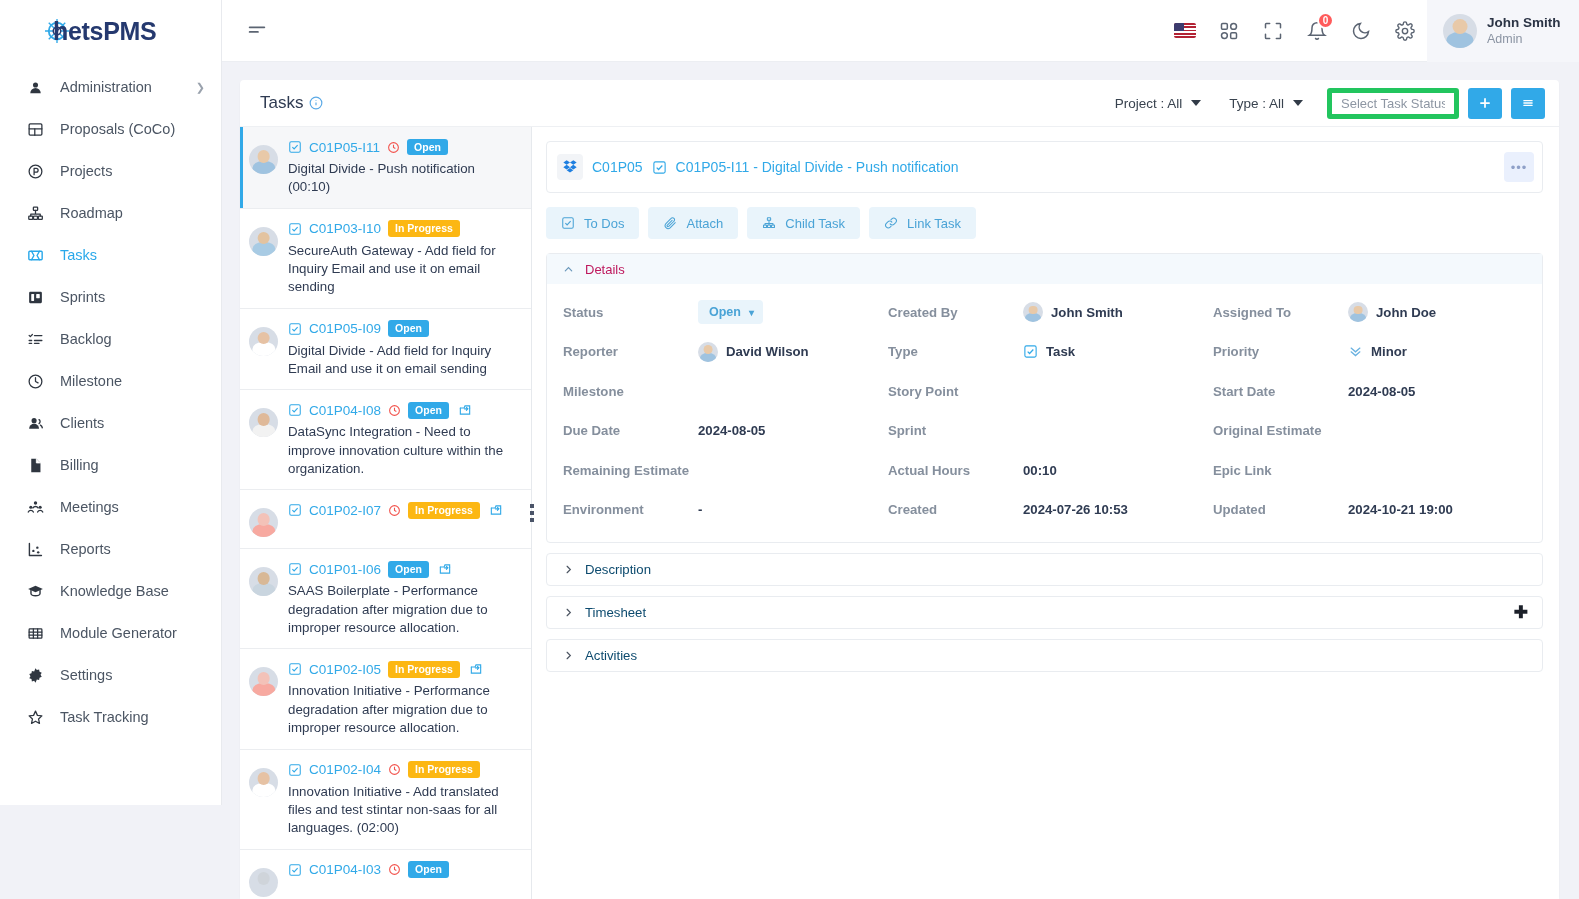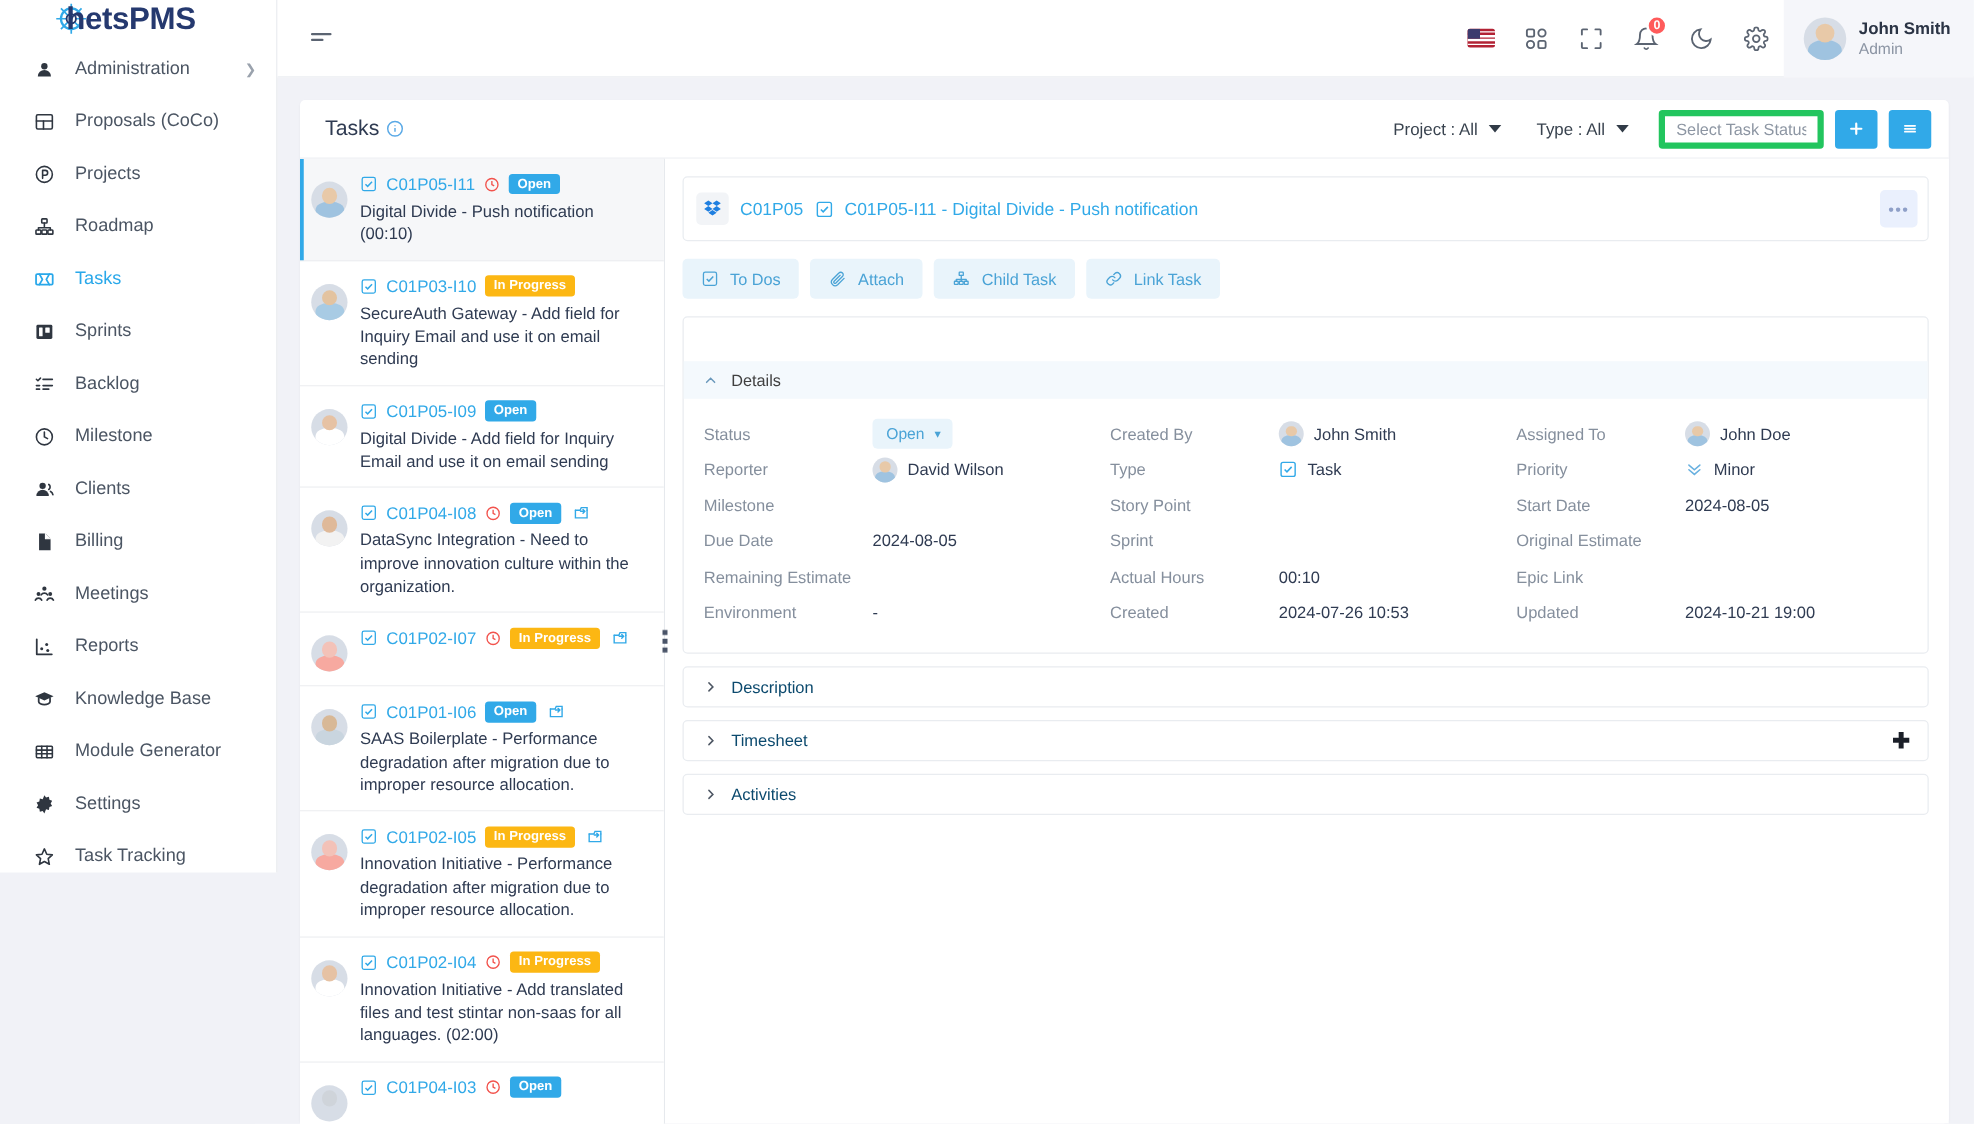--- a/index.html
+++ b/index.html
@@ -7,21 +7,21 @@
     width: 1579px; height: 899px;
     font-family: "Liberation Sans", sans-serif;
     background: #f1f2f7;
     overflow: hidden;
     -webkit-font-smoothing: antialiased;
   }
   .app { display: flex; width: 1579px; height: 899px; }
 
   
   .sidebar {
-    width: 222px; min-width: 222px; height: 698px;
+    width: 222px; min-width: 222px; height: 805px;
     background: #ffffff;
     border-right: 1px solid #e8eaee;
     display: flex; flex-direction: column;
     overflow: hidden;
   }
   .logo-wrap {
     height: 62px; display: flex; align-items: center;
     padding-left: 42px;
   }
   .logo-mark { width: 30px; height: 30px; margin-right: 1px; flex: none; }
@@ -188,27 +188,27 @@
     display: flex; align-items: center; gap: 9px; padding: 0 15px; font-size: 13px;
     cursor: pointer;
   }
   .act-tab svg { width: 14px; height: 14px; }
 
   .section {
     border: 1px solid #e9ecf0; border-radius: 4px; margin-top: 14px;
   }
   .sec-head {
     height: 30px; display: flex; align-items: center; gap: 11px; padding: 0 14px 0 16px;
-    background: #f4f9fd; color: #404040; font-size: 13px; cursor: pointer; margin-top: 35px;
+    background: #f4f9fd; color: #be185d; font-size: 13px; cursor: pointer;
   }
   .sec-head .chev { font-size: 11px; color: #6a98bb; display:flex; align-items:center; }
   .sec-head .chev svg { width: 11px; height: 11px; }
   .grid {
     display: grid; grid-template-columns: 135px 190px 135px 190px 135px auto;
-    padding: 14px 16px 18px 16px; row-gap: 0px; align-items: center;
+    padding: 14px 16px 18px 16px; row-gap: 11px; align-items: center; font-weight: bold;
   }
   .g-label { color: #858f9d; font-size: 13.2px; height: 28.5px; display: flex; align-items: center; }
   .g-val { color: #2f3b52; font-size: 13.2px; height: 28.5px; display: flex; align-items: center; gap: 8px; }
   .g-val .avatar { width: 20px; height: 20px; }
   .status-chip {
     background: #e9f4fb; color: #4aa3d6; border-radius: 4px; padding: 5px 9px 5px 11px;
     display: inline-flex; align-items: center; gap: 8px; font-size: 12.5px; cursor: pointer;
   }
   .status-chip .chev { font-size: 10px; }
   .type-ico { color: #31a9e8; display: flex; }

